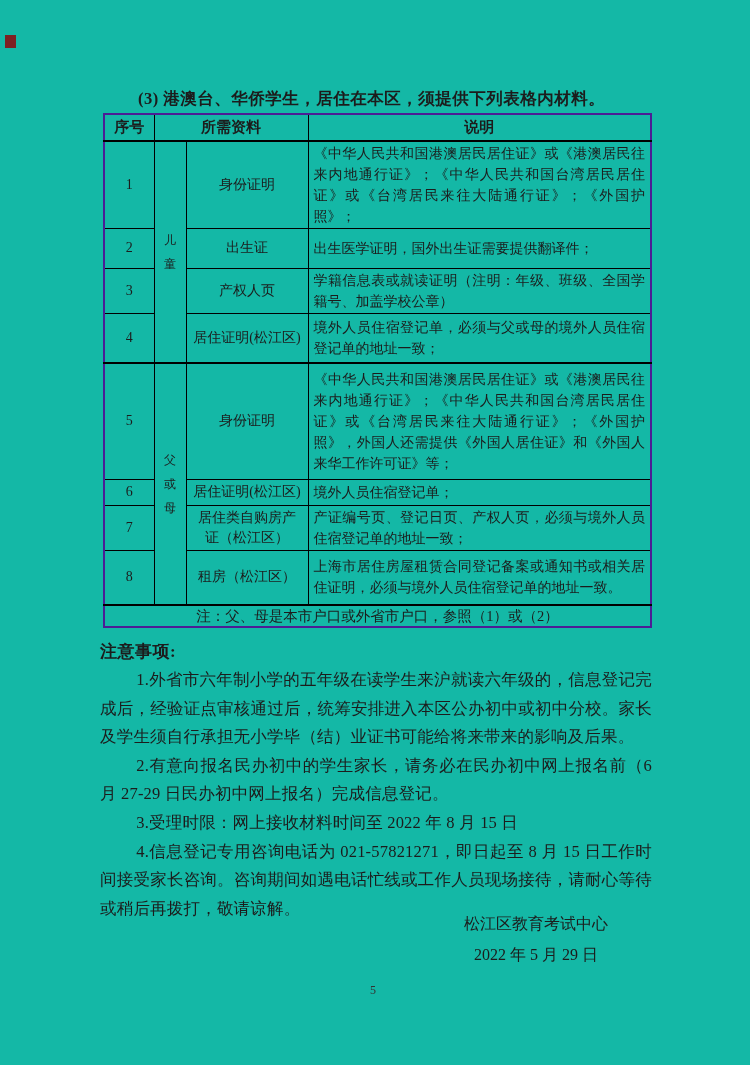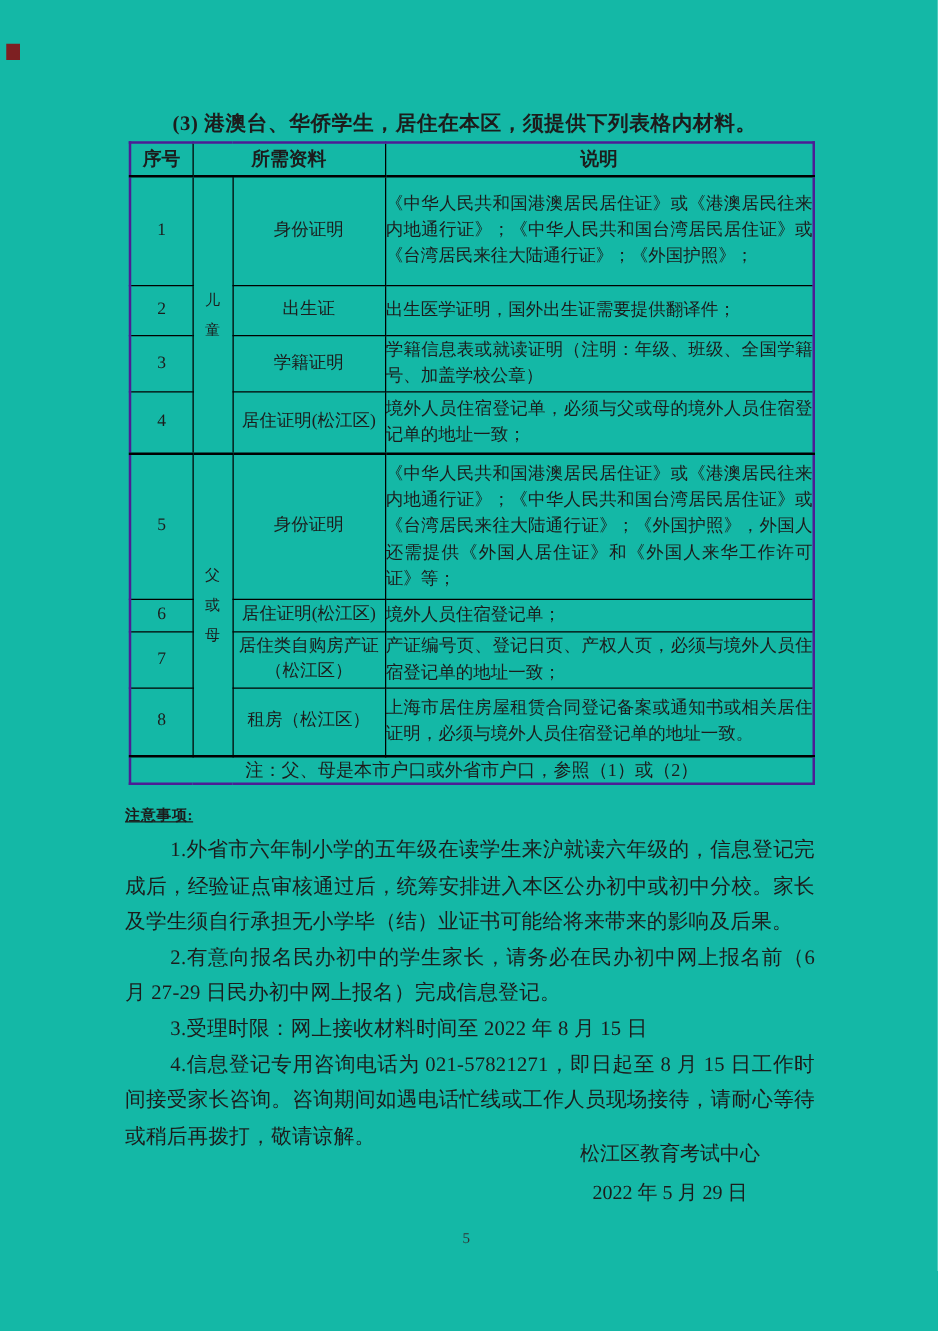--- a/index.html
+++ b/index.html
@@ -17,36 +17,36 @@
     font-weight: bold; font-size: 16.5px; padding-left: 38px; box-sizing: border-box;
     letter-spacing: 0.5px;
   }
 
   table.materials {
     position: absolute; left: 103px; top: 113px;
     border-collapse: collapse; table-layout: fixed;
     border: 2px solid #4c1d95;
   }
   table.materials th, table.materials td {
-    border: 1px solid #000; padding: 0 0; box-sizing: border-box;
+    border: 1px solid #000; padding: 0 5px; box-sizing: border-box;
     font-size: 14px; vertical-align: middle;
   }
   tr.header-row th { font-size: 15px; font-weight: bold; height: 27px; border-bottom-width: 2px; text-align: center; padding: 0; }
   td.num { text-align: center; font-size: 14px; padding: 0; }
   td.group { text-align: center; padding: 0; }
   td.group .vtext { width: 16px; margin: 0 auto; word-break: break-all; line-height: 24px; font-size: 12px; text-align: center; }
   td.mat { text-align: center; font-size: 13.5px; line-height: 20px; padding: 0 2px; }
   td.desc { text-align: justify; font-size: 14px; line-height: 21px; padding: 4px 8px; }
   tr.group-sep td { border-top-width: 2px; }
   tr.note-row td { border-top-width: 2px; text-align: center; font-size: 14.5px; height: 22px; padding: 0; }
 
   .notices {
     position: absolute; left: 100px; top: 638px; width: 552px;
   }
-  .notices-title { font-weight: bold; font-size: 12px; line-height: 28px; letter-spacing: 0.5px; text-decoration: underline; }
+  .notices-title { font-weight: bold; font-size: 17px; line-height: 28px; letter-spacing: 0.5px; }
   .notices p {
     margin: 0; font-size: 16.5px; line-height: 28.6px;
     text-align: justify; text-indent: 2.2em; letter-spacing: 0.2px;
   }
 
   .signature {
     position: absolute; left: 388px; top: 908px; width: 296px;
     text-align: center; font-size: 16px; line-height: 31px;
   }
 
@@ -85,21 +85,21 @@
       <td class="mat">身份证明</td>
       <td class="desc">《中华人民共和国港澳居民居住证》或《港澳居民往来内地通行证》；《中华人民共和国台湾居民居住证》或《台湾居民来往大陆通行证》；《外国护照》；</td>
     </tr>
     <tr style="height:40px">
       <td class="num">2</td>
       <td class="mat">出生证</td>
       <td class="desc">出生医学证明，国外出生证需要提供翻译件；</td>
     </tr>
     <tr style="height:45px">
       <td class="num">3</td>
-      <td class="mat">学籍证明</td>
+      <td class="mat">产权人页</td>
       <td class="desc">学籍信息表或就读证明（注明：年级、班级、全国学籍号、加盖学校公章）</td>
     </tr>
     <tr style="height:50px">
       <td class="num">4</td>
       <td class="mat">居住证明(松江区)</td>
       <td class="desc">境外人员住宿登记单，必须与父或母的境外人员住宿登记单的地址一致；</td>
     </tr>
     <tr class="group-sep" style="height:116px">
       <td class="num">5</td>
       <td class="group" rowspan="4">

